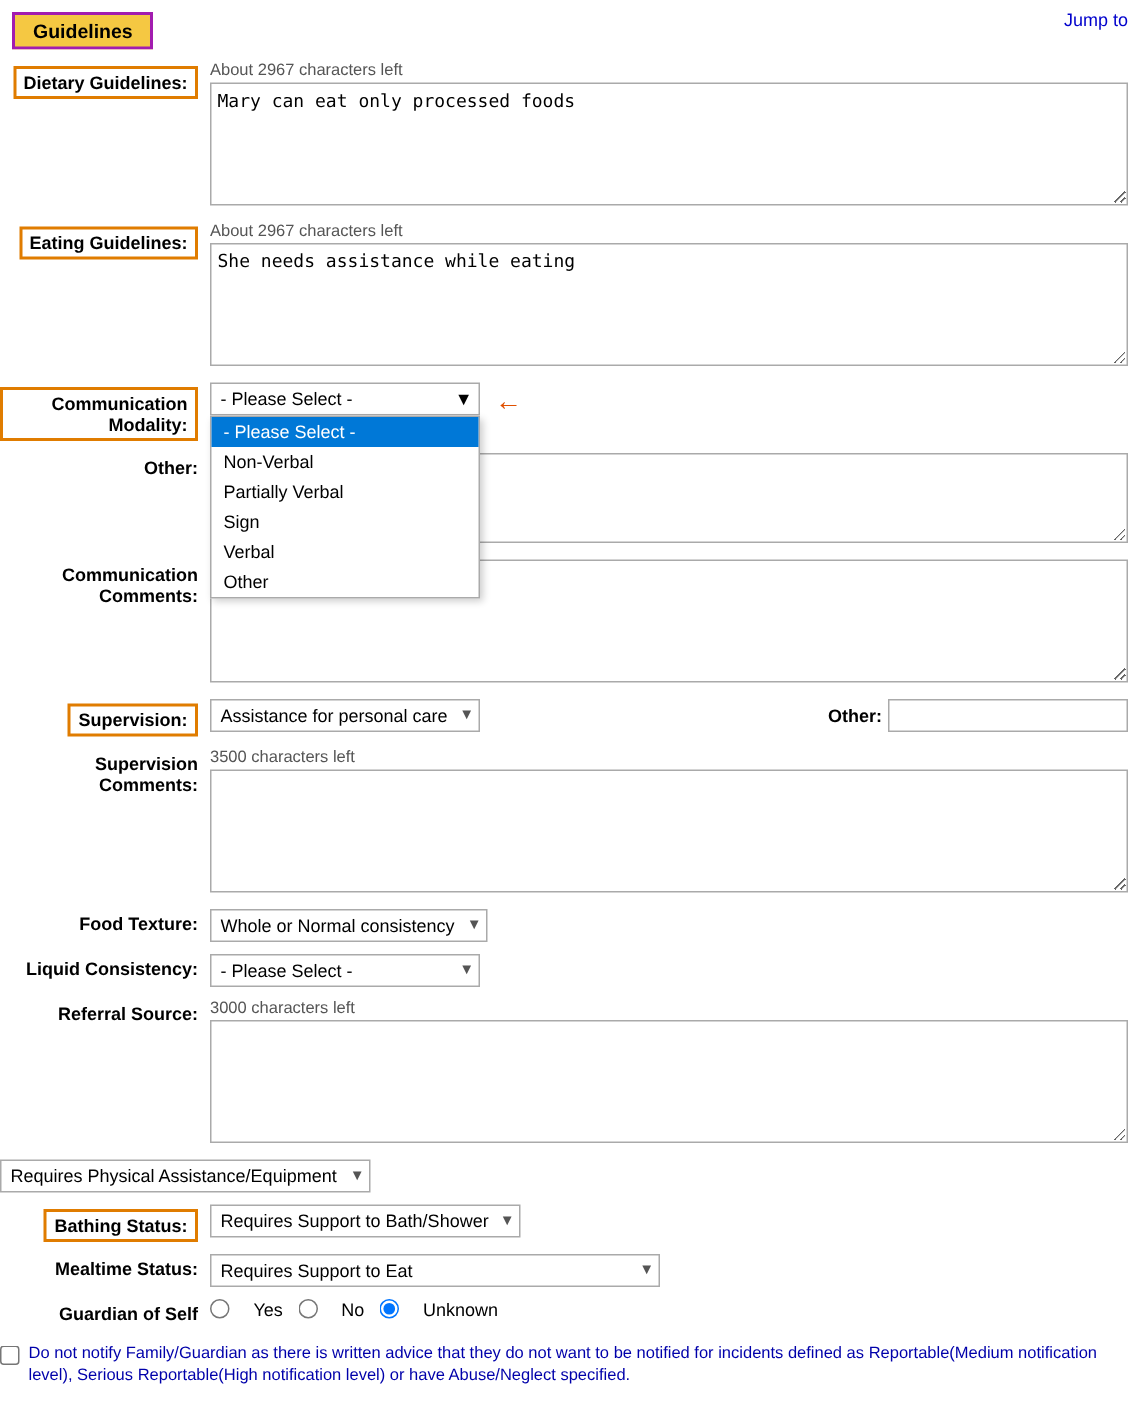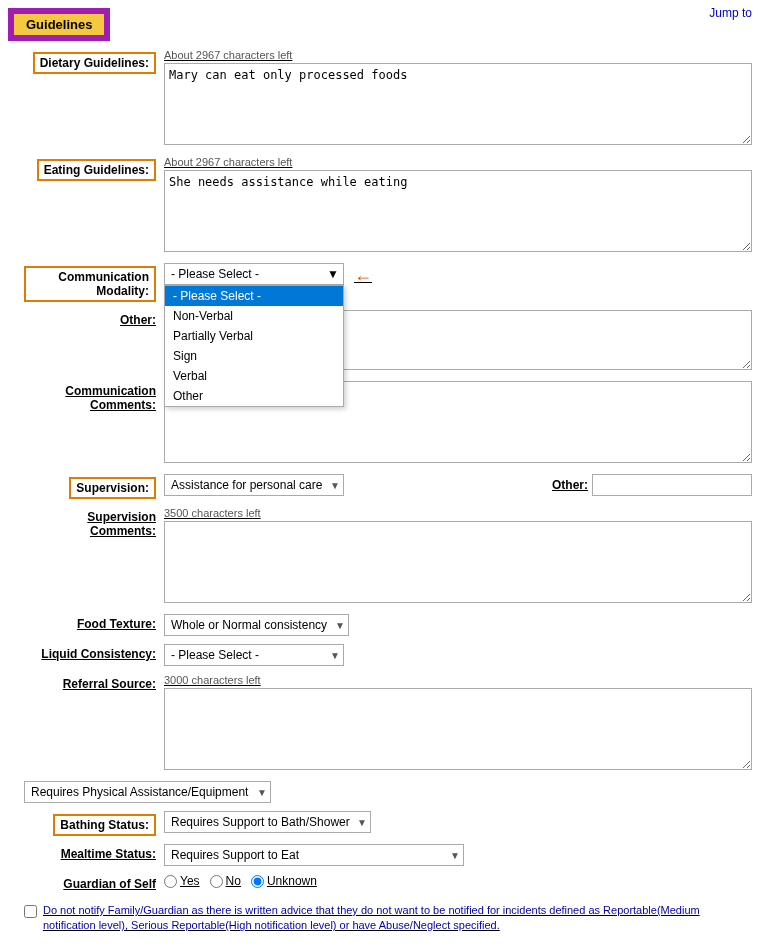--- a/index.html
+++ b/index.html
@@ -10,43 +10,42 @@
       width: 762px;
       min-height: 946px;
       color: #000;
     }
     .page-container {
       width: 762px;
       padding: 0;
     }
     .header-bar {
       background: #f5c842;
-      border: 6px solid #a21caf;
+      border: 2px solid #a21caf;
       display: inline-block;
       padding: 3px 12px;
       font-weight: bold;
       font-size: 13px;
       margin: 8px 0 0 8px;
     }
     .jump-to {
       float: right;
       margin-right: 10px;
       margin-top: 6px;
       color: #0000cc;
       cursor: pointer;
       font-size: 12px;
     }
     .top-row {
       overflow: hidden;
       margin-bottom: 4px;
     }
     .main-content {
-      padding: 4px 10px 10px 24px;
+      padding: 4px 10px 10px 0;
       clear: both;
-      text-decoration: underline;
     }
     .form-row {
       display: flex;
       align-items: flex-start;
       margin-bottom: 8px;
     }
     .label-cell {
       width: 140px;
       min-width: 140px;
       font-weight: bold;
@@ -167,22 +166,22 @@
       padding: 2px 4px;
       font-size: 12px;
     }
     .guardian-row {
       display: flex;
       align-items: center;
       gap: 10px;
     }
     .radio-label {
       display: flex;
-      align-items: center;
-      gap: 3px;
+      align-items: flex-start;
+      gap: 16px;
       cursor: pointer;
     }
     .checkbox-row {
       display: flex;
       align-items: flex-start;
       gap: 6px;
       margin-top: 8px;
       padding: 4px 0;
     }
     .checkbox-text {

